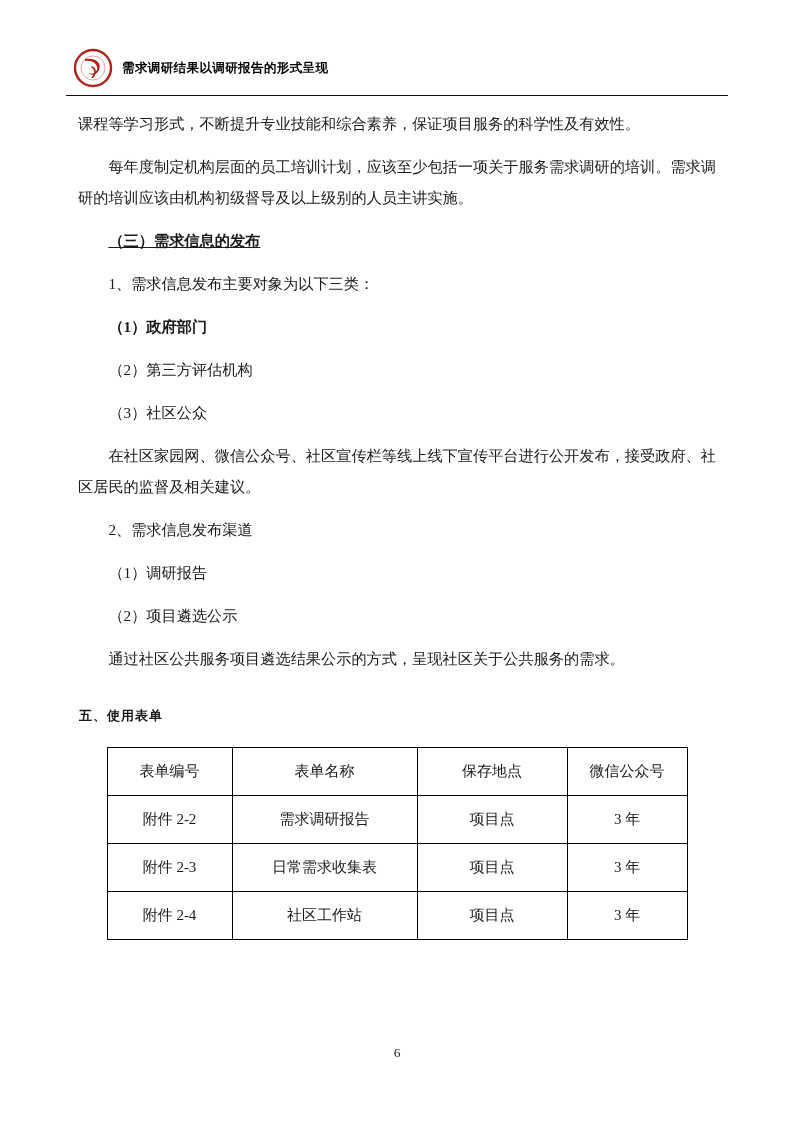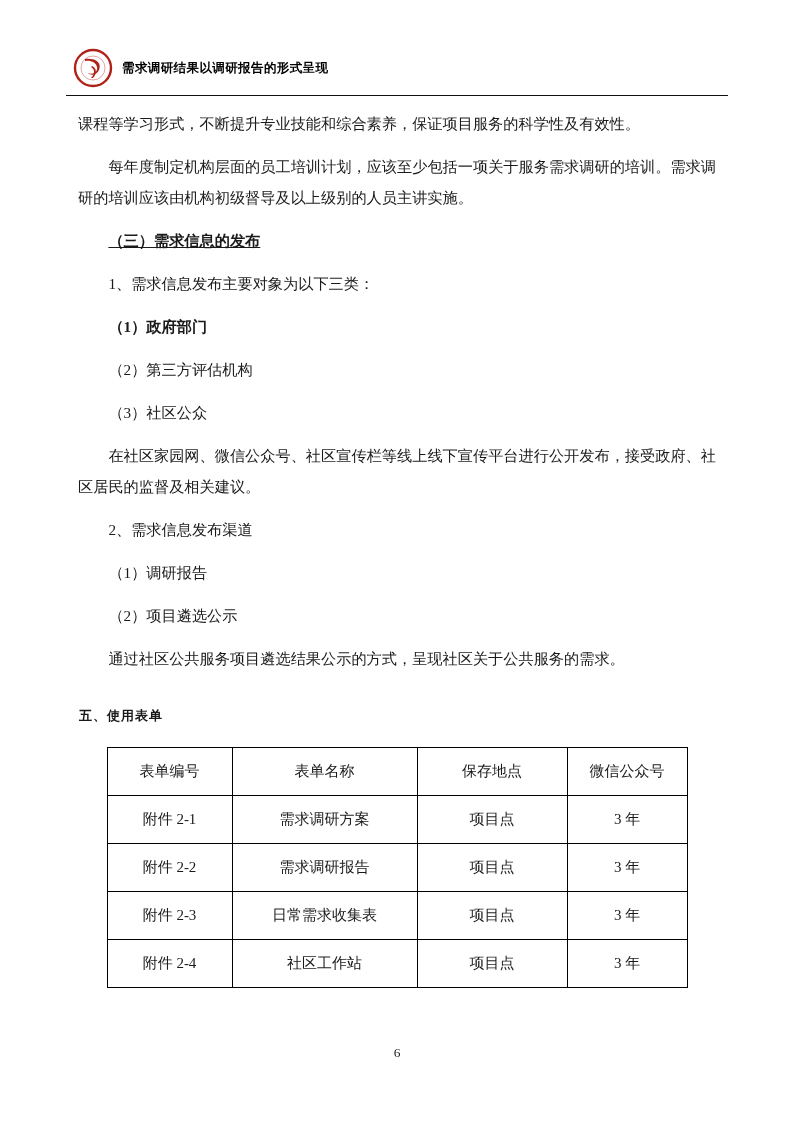--- a/index.html
+++ b/index.html
@@ -169,26 +169,20 @@
       <thead>
         <tr>
           <th>表单编号</th>
           <th>表单名称</th>
           <th>保存地点</th>
           <th>微信公众号</th>
         </tr>
       </thead>
       <tbody>
         <tr>
-          <td>附件 2-1</td>
-          <td>需求调研方案</td>
-          <td>项目点</td>
-          <td>3 年</td>
-        </tr>
-        <tr>
           <td>附件 2-2</td>
           <td>需求调研报告</td>
           <td>项目点</td>
           <td>3 年</td>
         </tr>
         <tr>
           <td>附件 2-3</td>
           <td>日常需求收集表</td>
           <td>项目点</td>
           <td>3 年</td>

